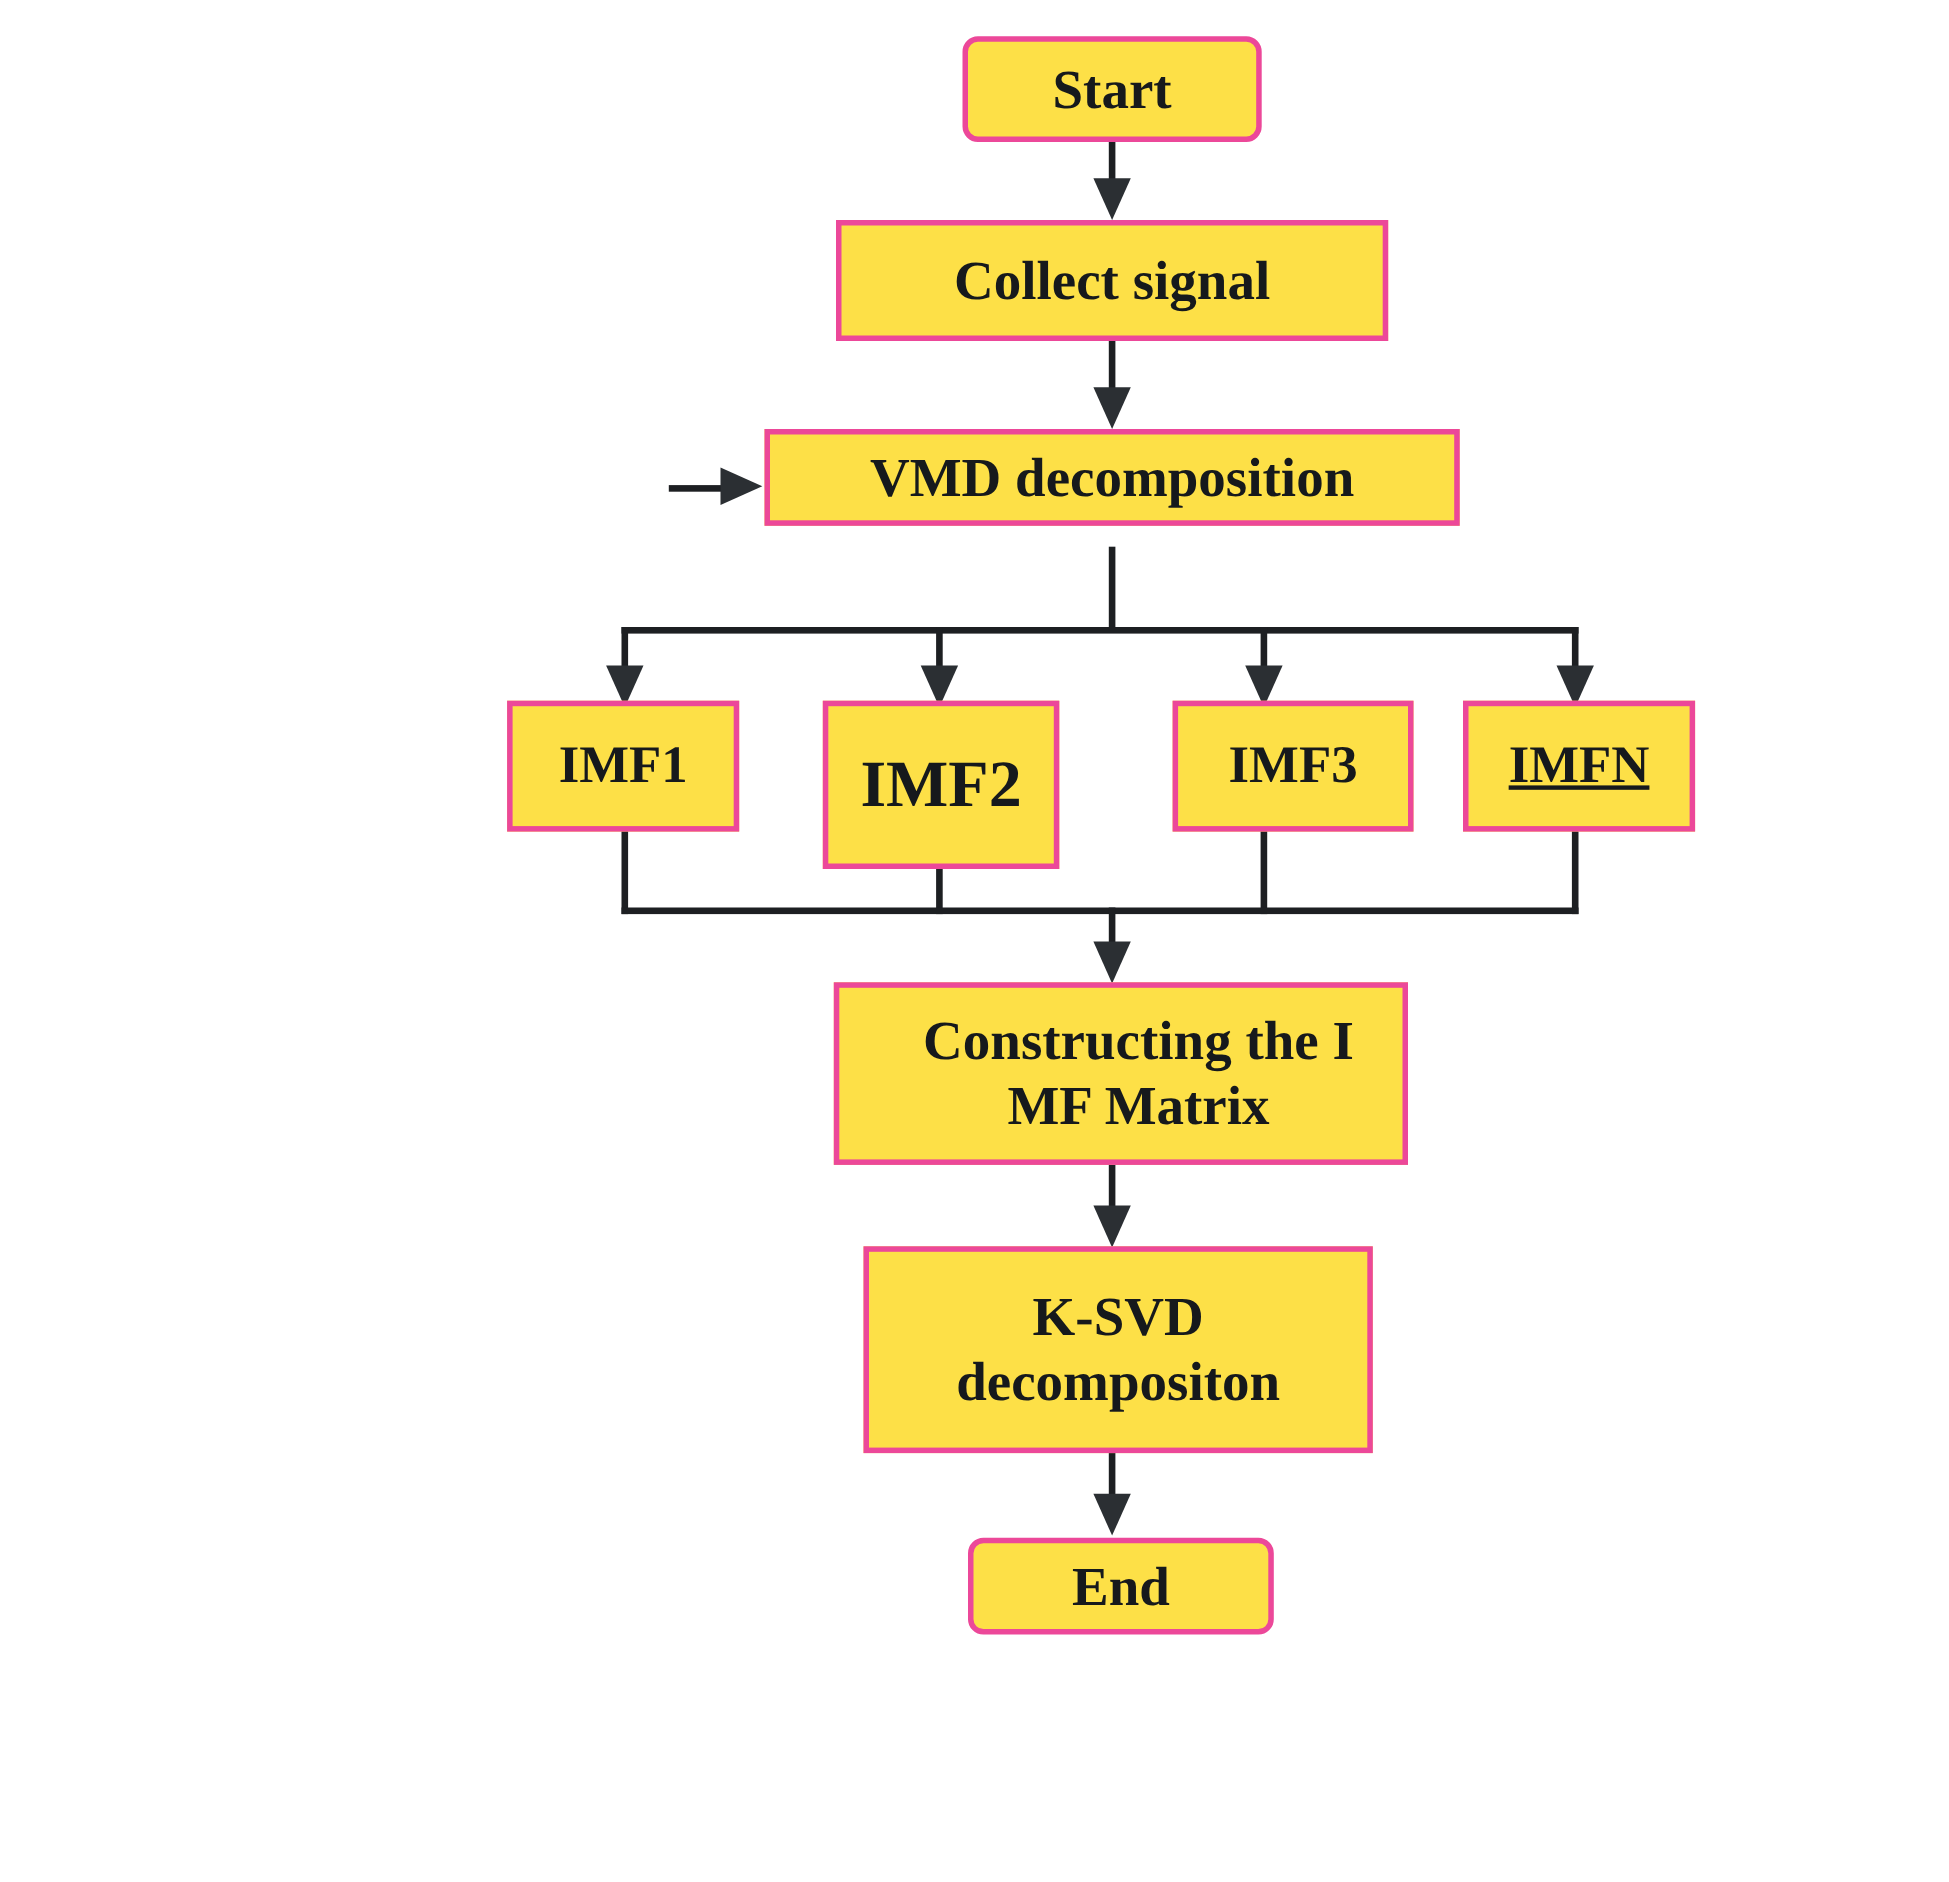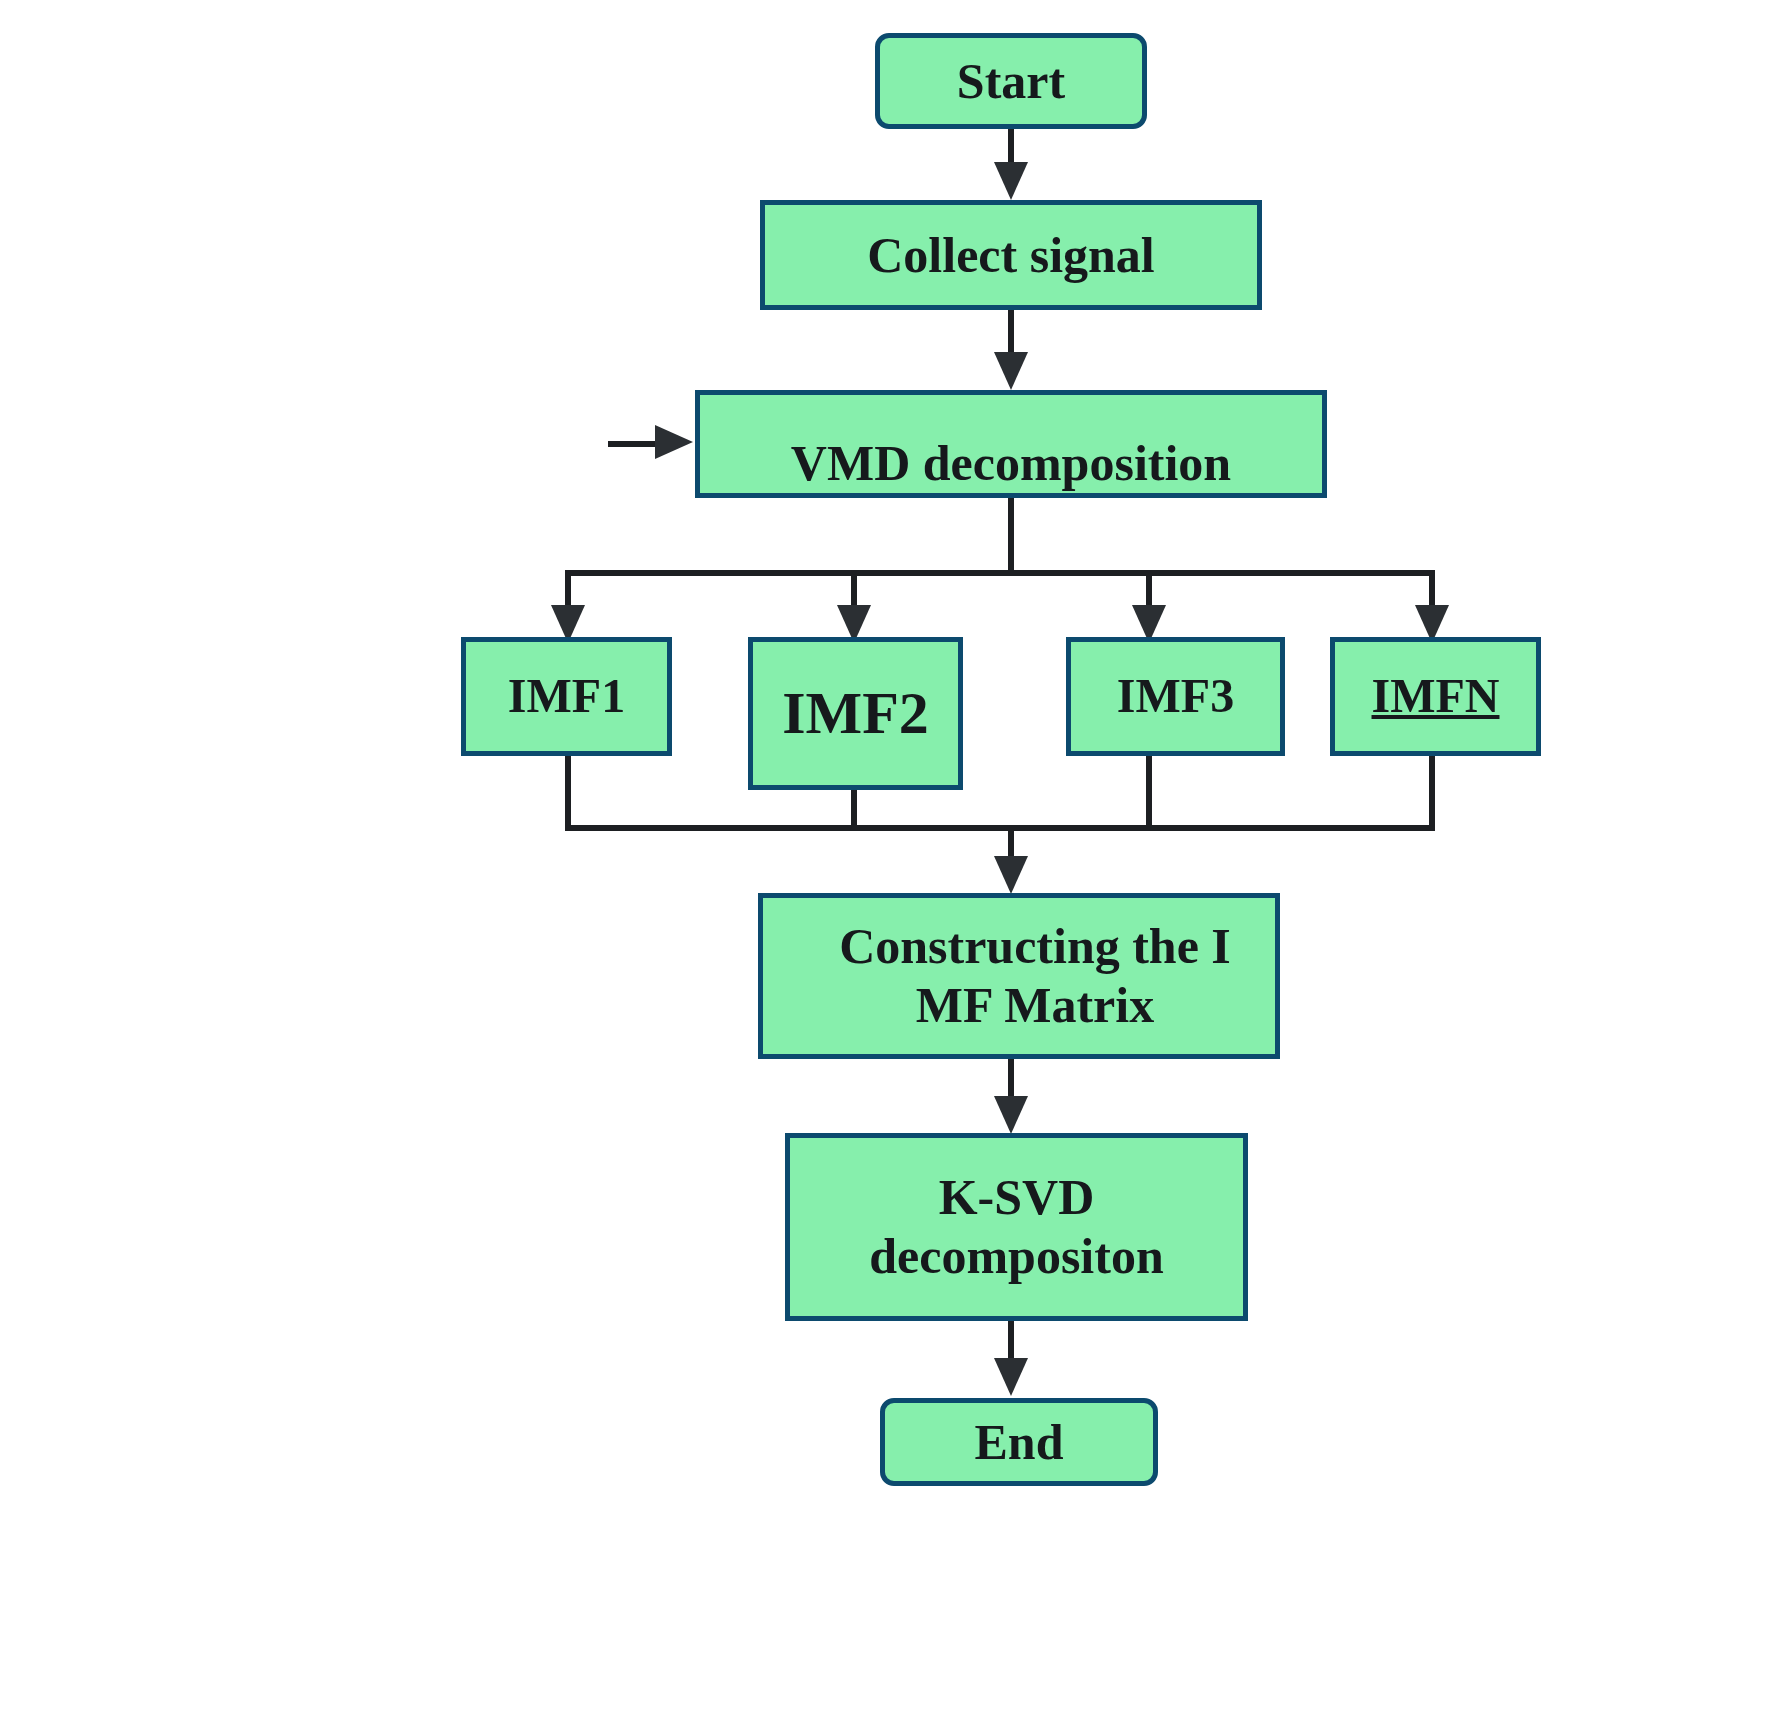--- a/index.html
+++ b/index.html
@@ -11,22 +11,22 @@
     position: relative;
     width: 1772px;
     height: 1711px;
     background: #ffffff;
     font-family: "Liberation Serif", "DejaVu Serif", serif;
     overflow: hidden;
   }
   .node {
     position: absolute;
     box-sizing: border-box;
-    border: 5px solid #0c4a6e;
-    background: #86efac;
+    border: 5px solid #ec4899;
+    background: #fde047;
     display: flex;
     align-items: center;
     justify-content: center;
     text-align: center;
     font-weight: bold;
     color: #16191c;
     line-height: 1.18;
     z-index: 3;
   }
   .node.rounded {
@@ -34,21 +34,21 @@
   }
   .node .txt {
     display: block;
     padding: 0 10px;
   }
 
   
   #node-start      { left: 875px;  top: 33px;   width: 272px; height: 96px;  font-size: 50px; }
   #node-collect    { left: 760px;  top: 200px;  width: 502px; height: 110px; font-size: 50px; }
   #node-iaoa       { left: 25px;   top: 355px;  width: 585px; height: 168px; font-size: 50px; }
-  #node-vmd        { left: 695px;  top: 390px;  width: 632px; height: 108px; font-size: 50px; align-items: flex-end; }
+  #node-vmd        { left: 695px;  top: 390px;  width: 632px; height: 88px; font-size: 50px; }
   #node-imf1       { left: 461px;  top: 637px;  width: 211px; height: 119px; font-size: 48px; }
   #node-imf2       { left: 748px;  top: 637px;  width: 215px; height: 153px; font-size: 60px; }
   #node-imf3       { left: 1043px; top: 637px;  width: 219px; height: 119px; font-size: 48px; margin-left: 23px; }
   #node-imfn       { left: 1330px; top: 637px;  width: 211px; height: 119px; font-size: 48px; text-decoration: underline; }
   #node-construct  { left: 758px;  top: 893px;  width: 522px; height: 166px; font-size: 50px; padding-left: 32px; }
   #node-ksvd       { left: 785px;  top: 1133px; width: 463px; height: 188px; font-size: 50px; }
   #node-end        { left: 880px;  top: 1398px; width: 278px; height: 88px;  font-size: 50px; border-radius: 14px; }
 
   
   .vline, .hline {

